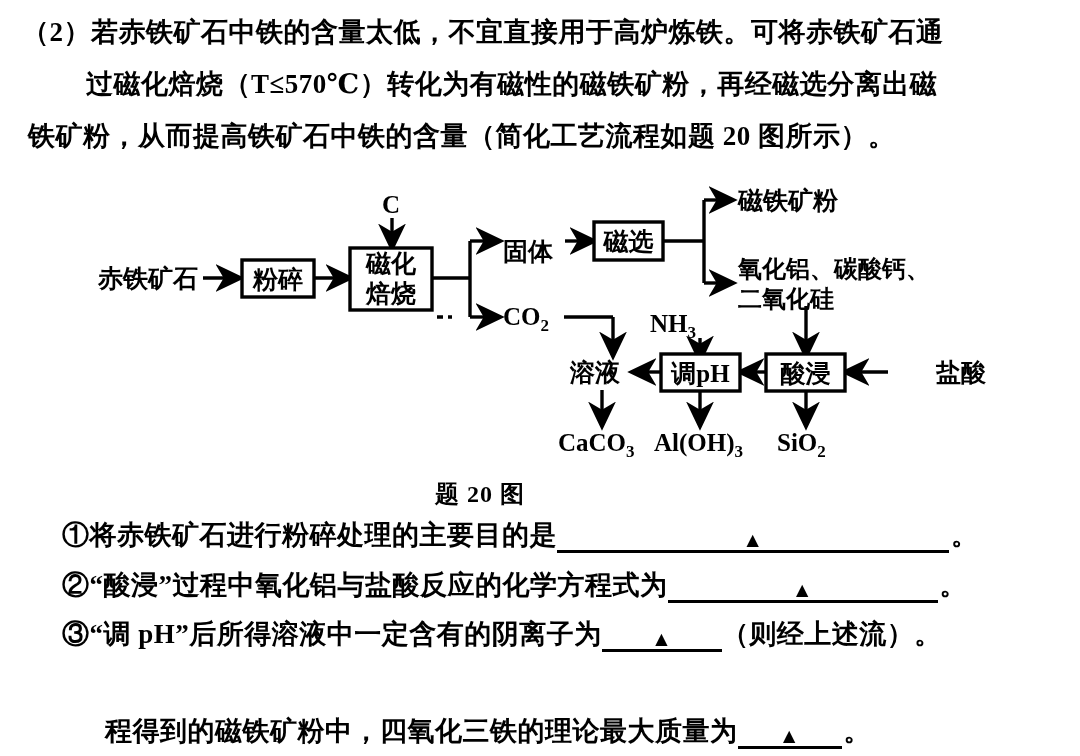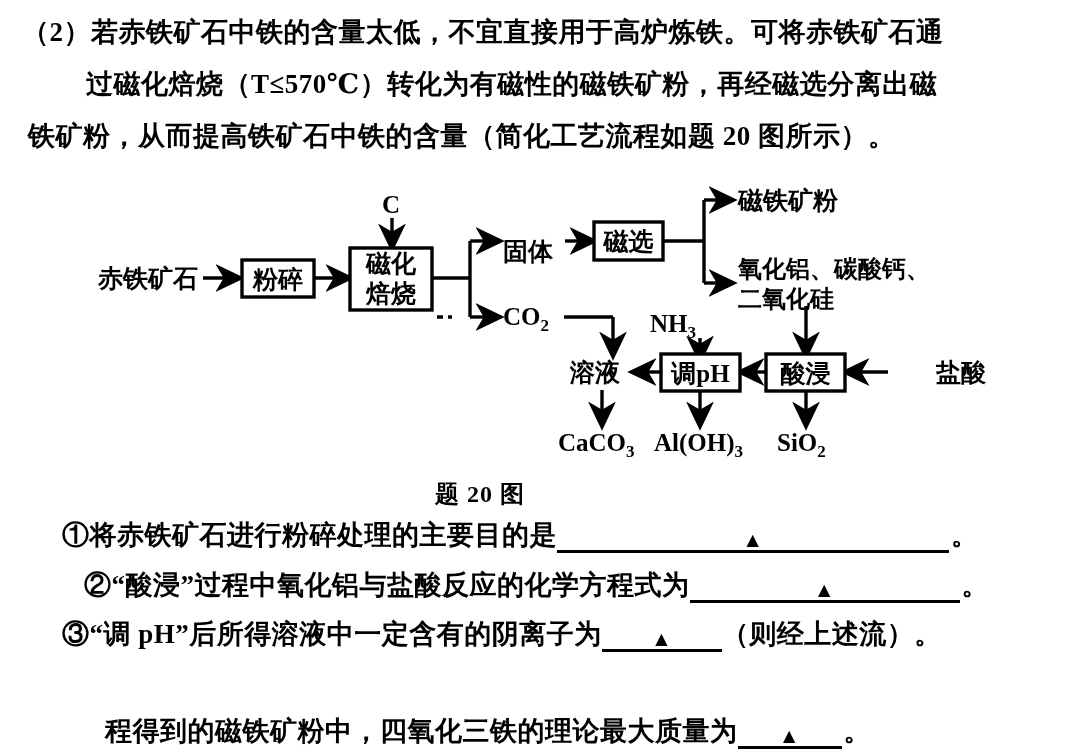--- a/index.html
+++ b/index.html
@@ -94,21 +94,21 @@
   
   .q {
     position: absolute;
     font-size: 27px;
     font-weight: 700;
     white-space: nowrap;
     line-height: 1;
     letter-spacing: 0.5px;
   }
   .q1 { left: 62px; top: 522px; }
-  .q2 { left: 62px; top: 572px; margin-left: 22px; }
+  .q2 { left: 62px; top: 572px; }
   .q3 { left: 62px; top: 621px; }
   .q4 { left: 62px; top: 670px; }
   .q4b { left: 105px; top: 718px; }
 
   
   .blank {
     display: inline-block;
     position: relative;
     border-bottom: 3px solid #000;
     vertical-align: baseline;

